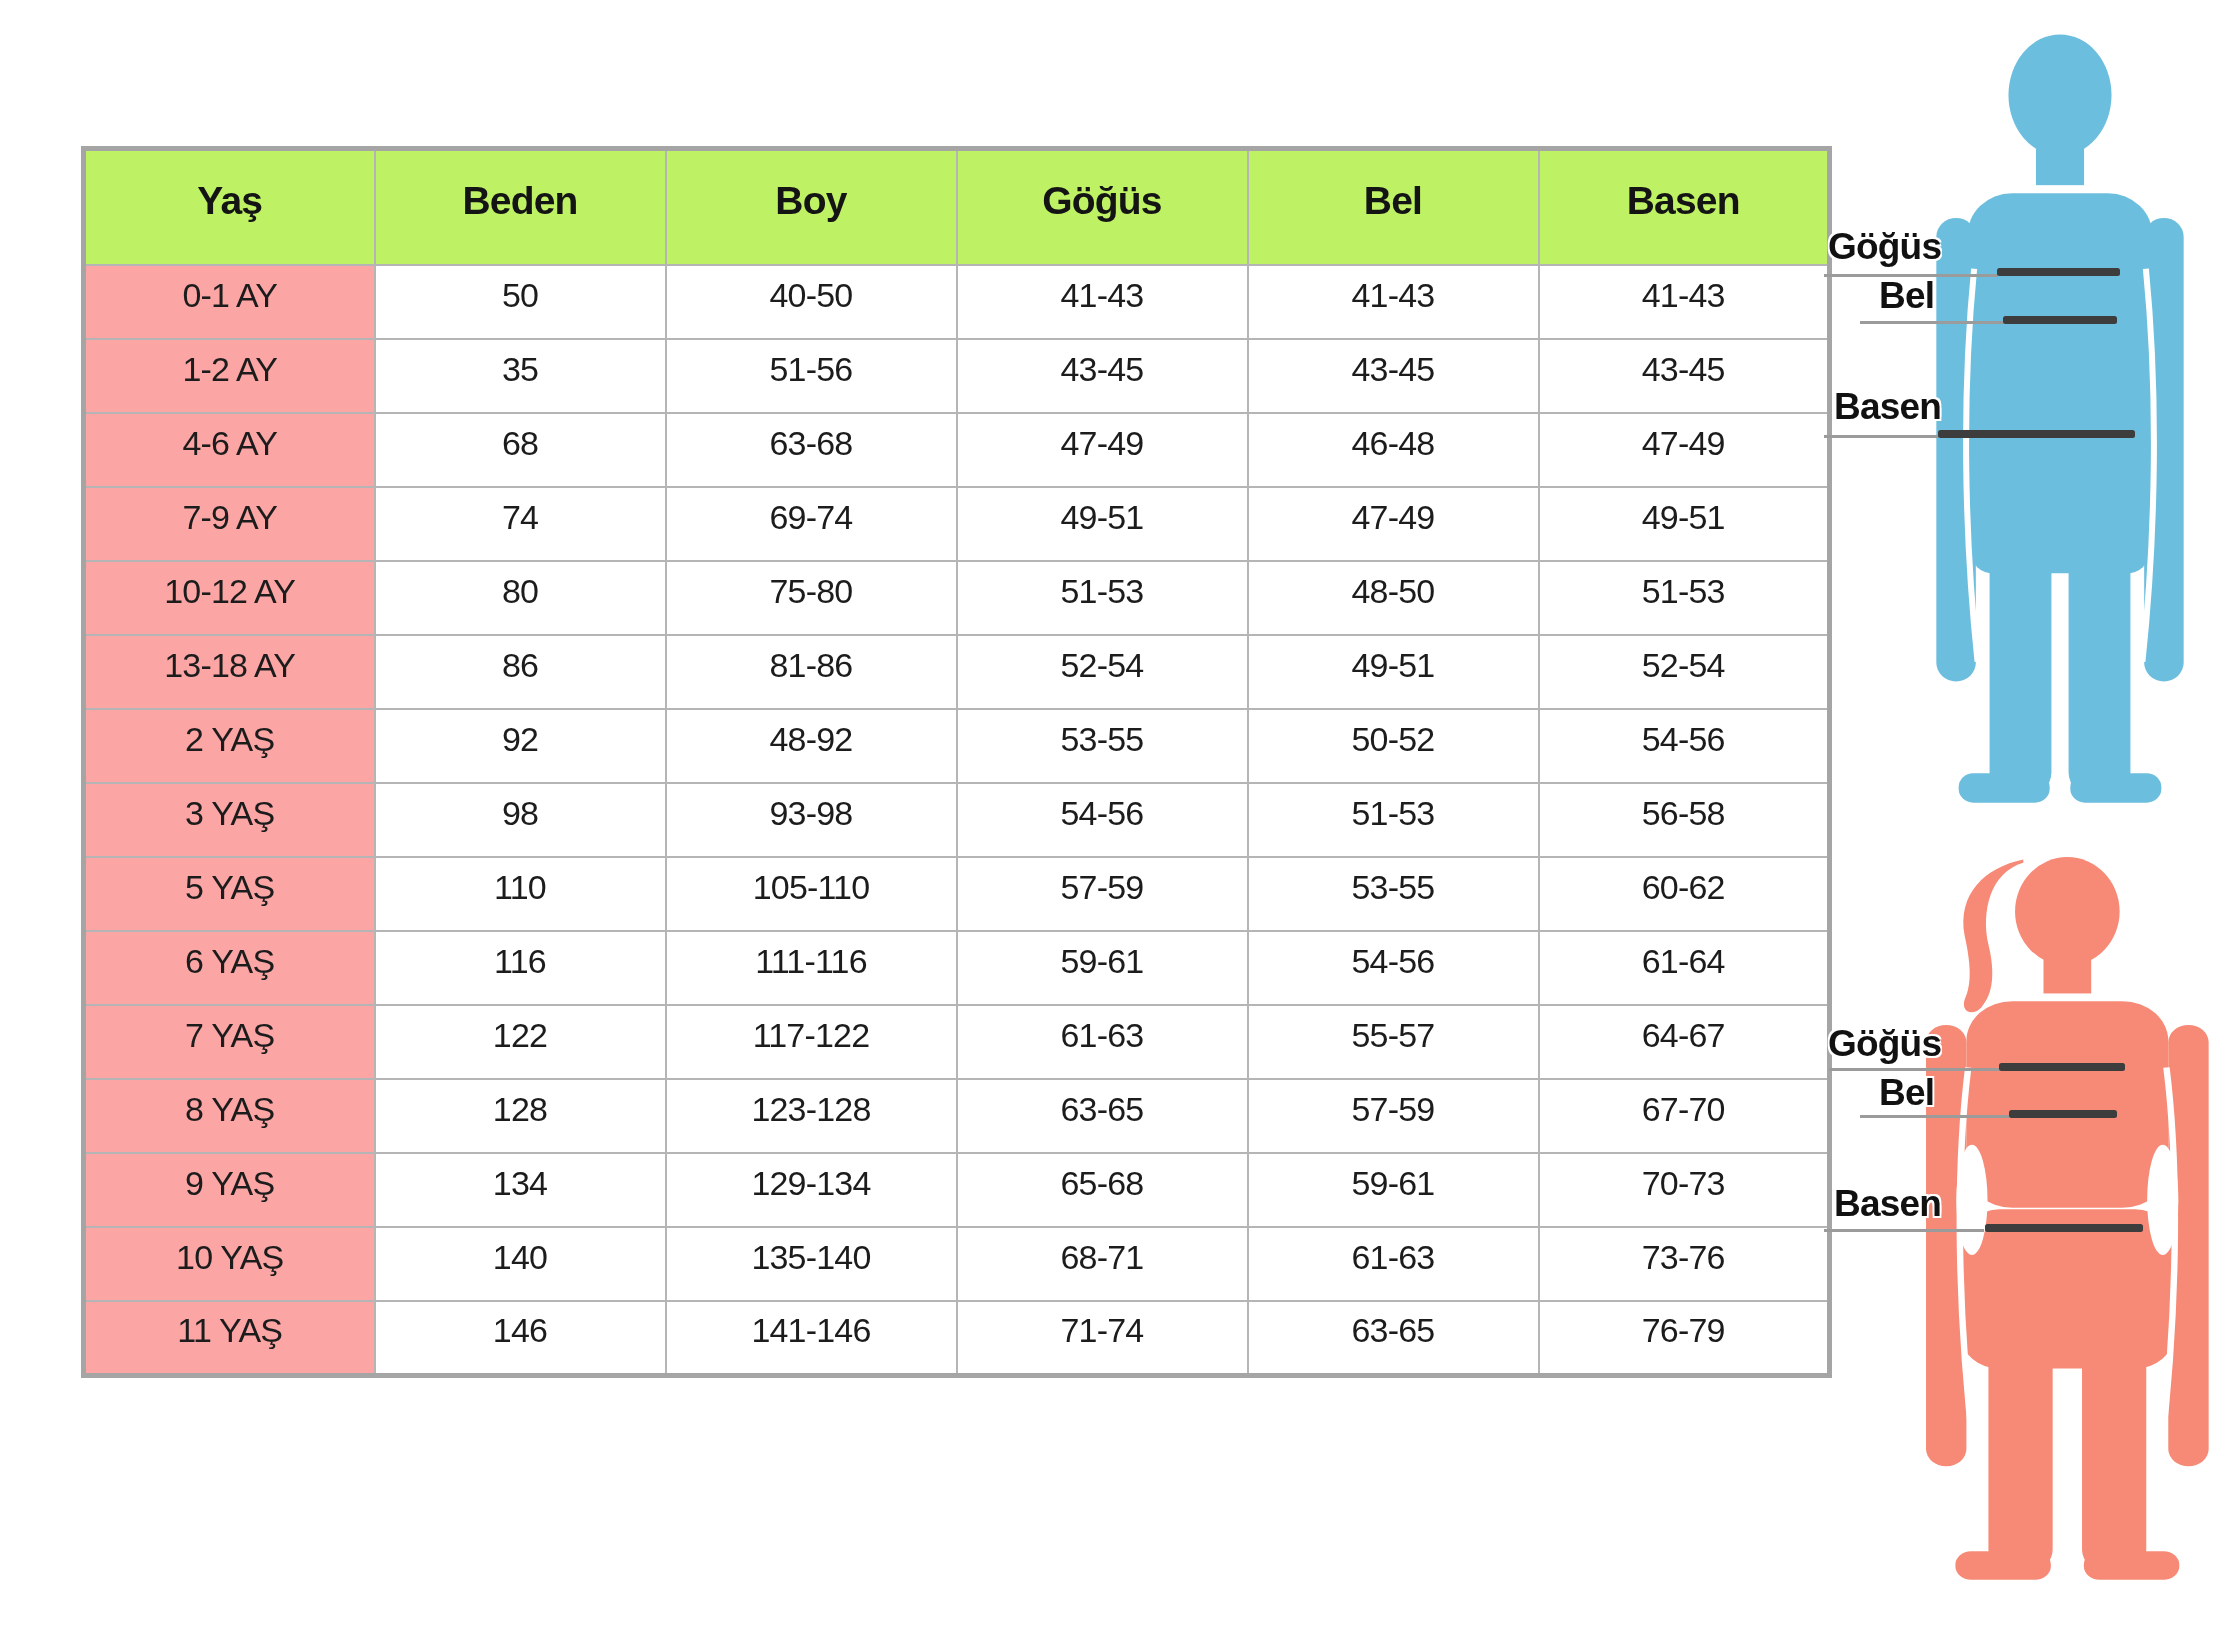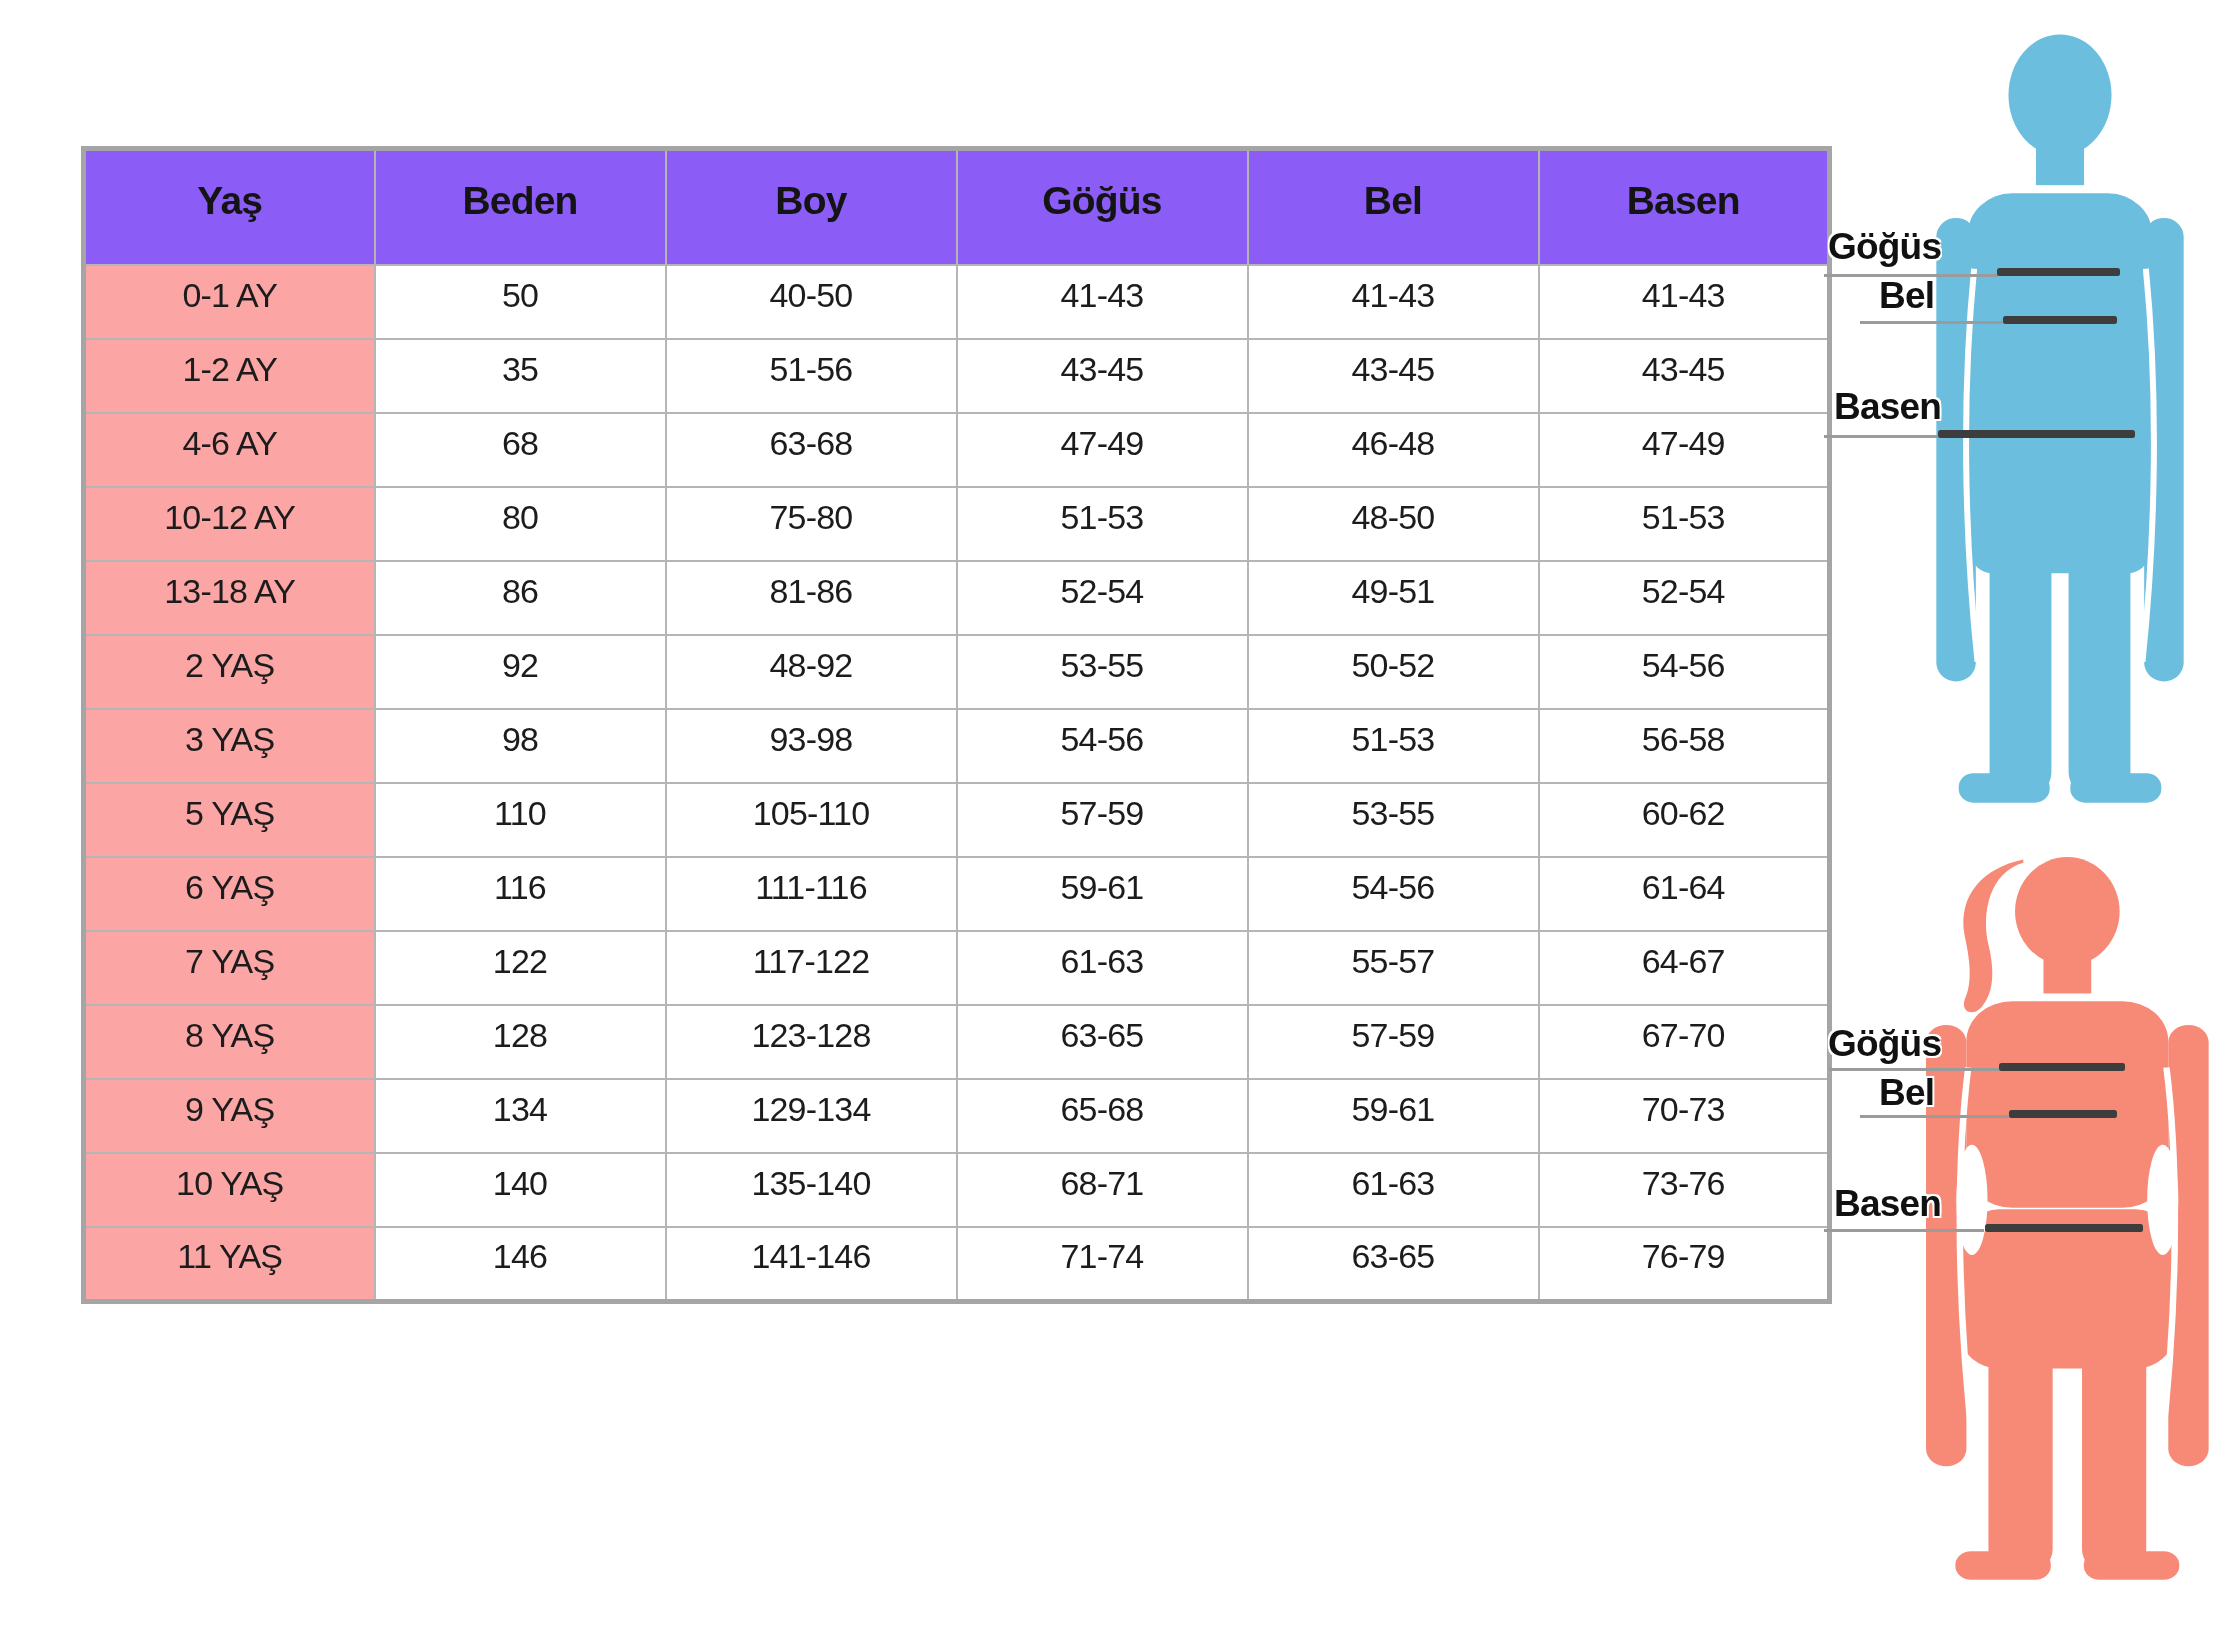--- a/index.html
+++ b/index.html
@@ -6,21 +6,21 @@
   #page{position:relative;width:2227px;height:1650px;background:#ffffff;overflow:hidden;
         font-family:"Liberation Sans", sans-serif;color:#111;}
 
   
   #size-table{position:absolute;left:81px;top:146px;width:1751px;
               border-collapse:collapse;table-layout:fixed;
               border:5px solid #a5a5a5;}
   #size-table th,#size-table td{
               border:2.5px solid #b5b5b5;text-align:center;vertical-align:middle;
               padding:0 3.3px 13.3px 3.3px;overflow:hidden;white-space:nowrap;}
-  #size-table thead th{height:100px;background:#8b5cf6;
+  #size-table thead th{height:100px;background:#bef264;
               font-size:39px;font-weight:bold;letter-spacing:-0.8px;color:#141414;}
   #size-table tbody tr{height:74px;}
   #size-table tbody td{background:#ffffff;font-size:34px;font-weight:400;
               letter-spacing:-0.8px;color:#1c1c1c;}
   #size-table tbody td.age-cell{background:#fca5a5;}
 
   
   .figure{position:absolute;}
   .figure svg{width:100%;height:100%;display:block;}
 
@@ -63,20 +63,28 @@
           <td>43-45</td>
           <td>43-45</td>
         </tr>
         <tr>
           <td class="age-cell">4-6 AY</td>
           <td>68</td>
           <td>63-68</td>
           <td>47-49</td>
           <td>46-48</td>
           <td>47-49</td>
+        </tr>
+        <tr>
+          <td class="age-cell">7-9 AY</td>
+          <td>74</td>
+          <td>69-74</td>
+          <td>49-51</td>
+          <td>47-49</td>
+          <td>49-51</td>
         </tr>
         <tr>
           <td class="age-cell">10-12 AY</td>
           <td>80</td>
           <td>75-80</td>
           <td>51-53</td>
           <td>48-50</td>
           <td>51-53</td>
         </tr>
         <tr>

